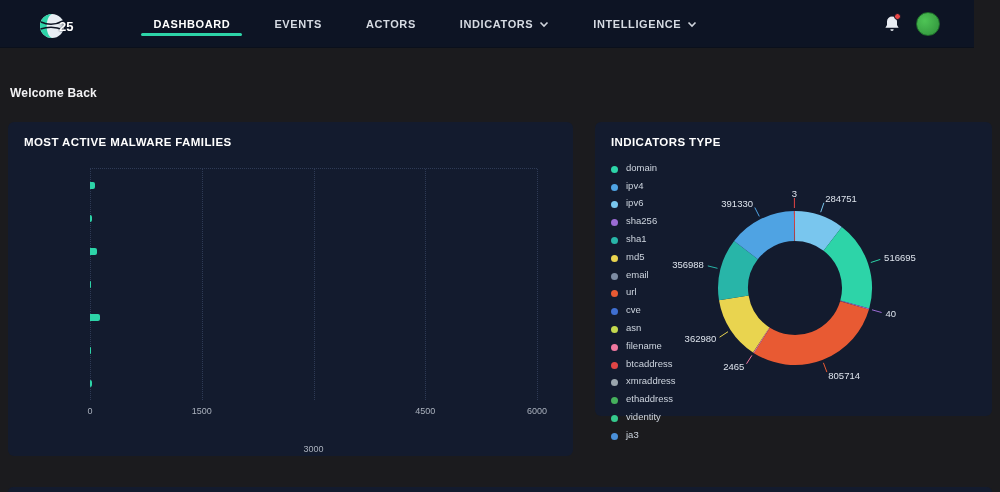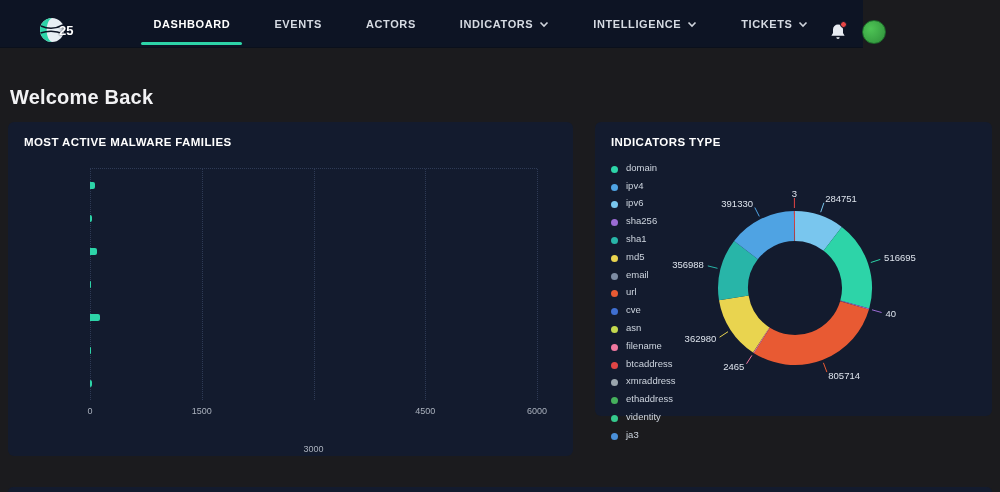--- a/index.html
+++ b/index.html
@@ -1,35 +1,35 @@
 <!DOCTYPE html>
 <html><head>
 <meta charset="utf-8">
 <style>
   *{box-sizing:border-box;margin:0;padding:0}
   html,body{width:1000px;height:492px}
   body{background:#1b1b1e;font-family:"Liberation Sans",sans-serif;overflow:hidden;position:relative}
 
   
-  .navbar{position:absolute;top:0;left:0;width:863px;height:48px;background:#0d1424;display:flex;align-items:flex-end;padding:3px 18px;z-index:5;border-bottom:1px solid #0a101c}
+  .navbar{position:absolute;top:0;left:0;width:974px;height:48px;background:#0d1424;display:flex;align-items:flex-start;padding:12px 18px;z-index:5;border-bottom:1px solid #0a101c}
   .logo{display:flex;align-items:center;margin-left:20px;cursor:pointer}
   .logo-text{color:#fff;font-size:13px;font-weight:bold;margin-left:-7px;text-shadow:0 0 2px #0d1424}
   .nav-items{display:flex;align-items:center;height:100%;margin-left:58px}
   .nav-item{position:relative;display:flex;align-items:center;gap:6px;height:100%;padding:0 22px;color:#d6dbe3;font-size:11px;font-weight:bold;letter-spacing:.6px;cursor:pointer;white-space:nowrap}
   .nav-item .chev{color:#cfd4dc;margin-top:1px}
   .nav-item.active{color:#fff}
   .nav-item.active::after{content:"";position:absolute;left:10px;right:10px;bottom:-1px;height:3px;background:#2dd4a8;border-radius:2px}
   .nav-right{margin-left:auto;display:flex;align-items:center;gap:16px;margin-right:16px}
   .bell{position:relative;cursor:pointer;display:flex;align-items:center}
   .bell-dot{position:absolute;top:-2px;right:-1px;width:7px;height:7px;border-radius:50%;background:#e84545;border:1px solid #0d1424}
   .avatar-wrap{display:flex;align-items:center;gap:5px;cursor:pointer}
   .avatar{width:24px;height:24px;border-radius:50%;background:radial-gradient(circle at 35% 35%,#4ec455,#2e8f3a);display:inline-block;border:1px solid #1d6b2a}
 
   
-  .welcome{position:absolute;top:86px;left:10px;color:#f2f2f4;font-size:20px;font-weight:bold;letter-spacing:.2px}
+  .welcome{position:absolute;top:86px;left:10px;color:#f2f2f4;font-size:12px;font-weight:bold;letter-spacing:.2px}
   .card{position:absolute;background:#131b2e;border-radius:6px}
   .card-left{left:8px;top:122px;width:565px;height:334px}
   .card-right{left:595px;top:122px;width:397px;height:294px}
   .card-title{position:absolute;top:14px;left:16px;color:#fff;font-size:11.5px;font-weight:bold;letter-spacing:.4px}
 
   
   .cat-labels{position:absolute;left:0;top:46px;width:76px;height:232px;display:flex;flex-direction:column}
   .cat-label{flex:1;display:flex;align-items:center;justify-content:flex-end;color:#c9ced8;font-size:9.5px;padding-right:9px}
   .plot{position:absolute;left:82px;top:46px;width:447px;height:232px;border-top:1px dotted #2e3a55}
   .gridline{position:absolute;top:0;bottom:0;width:0;border-left:1px dotted #2e3a55}
@@ -76,26 +76,20 @@
           <span>ACTORS</span>
         </div>
         <div class="nav-item">
           <span>INDICATORS</span>
           <svg class="chev" width="10" height="7" viewBox="0 0 10 7">
             <path d="M1.5 1.5 L5 5 L8.5 1.5" fill="none" stroke="currentColor" stroke-width="1.6"></path>
           </svg>
         </div>
         <div class="nav-item">
           <span>INTELLIGENCE</span>
-          <svg class="chev" width="10" height="7" viewBox="0 0 10 7">
-            <path d="M1.5 1.5 L5 5 L8.5 1.5" fill="none" stroke="currentColor" stroke-width="1.6"></path>
-          </svg>
-        </div>
-        <div class="nav-item">
-          <span>TICKETS</span>
           <svg class="chev" width="10" height="7" viewBox="0 0 10 7">
             <path d="M1.5 1.5 L5 5 L8.5 1.5" fill="none" stroke="currentColor" stroke-width="1.6"></path>
           </svg>
         </div>
       </nav>
 
     <div class="nav-right">
       <div class="bell">
         <svg width="16" height="18" viewBox="0 0 16 18">
           <path d="M8 1.5 a5 5 0 0 1 5 5 v3.5 l1.6 2.7 h-13.2 l1.6 -2.7 v-3.5 a5 5 0 0 1 5 -5z" fill="#e8ecf2"></path>

